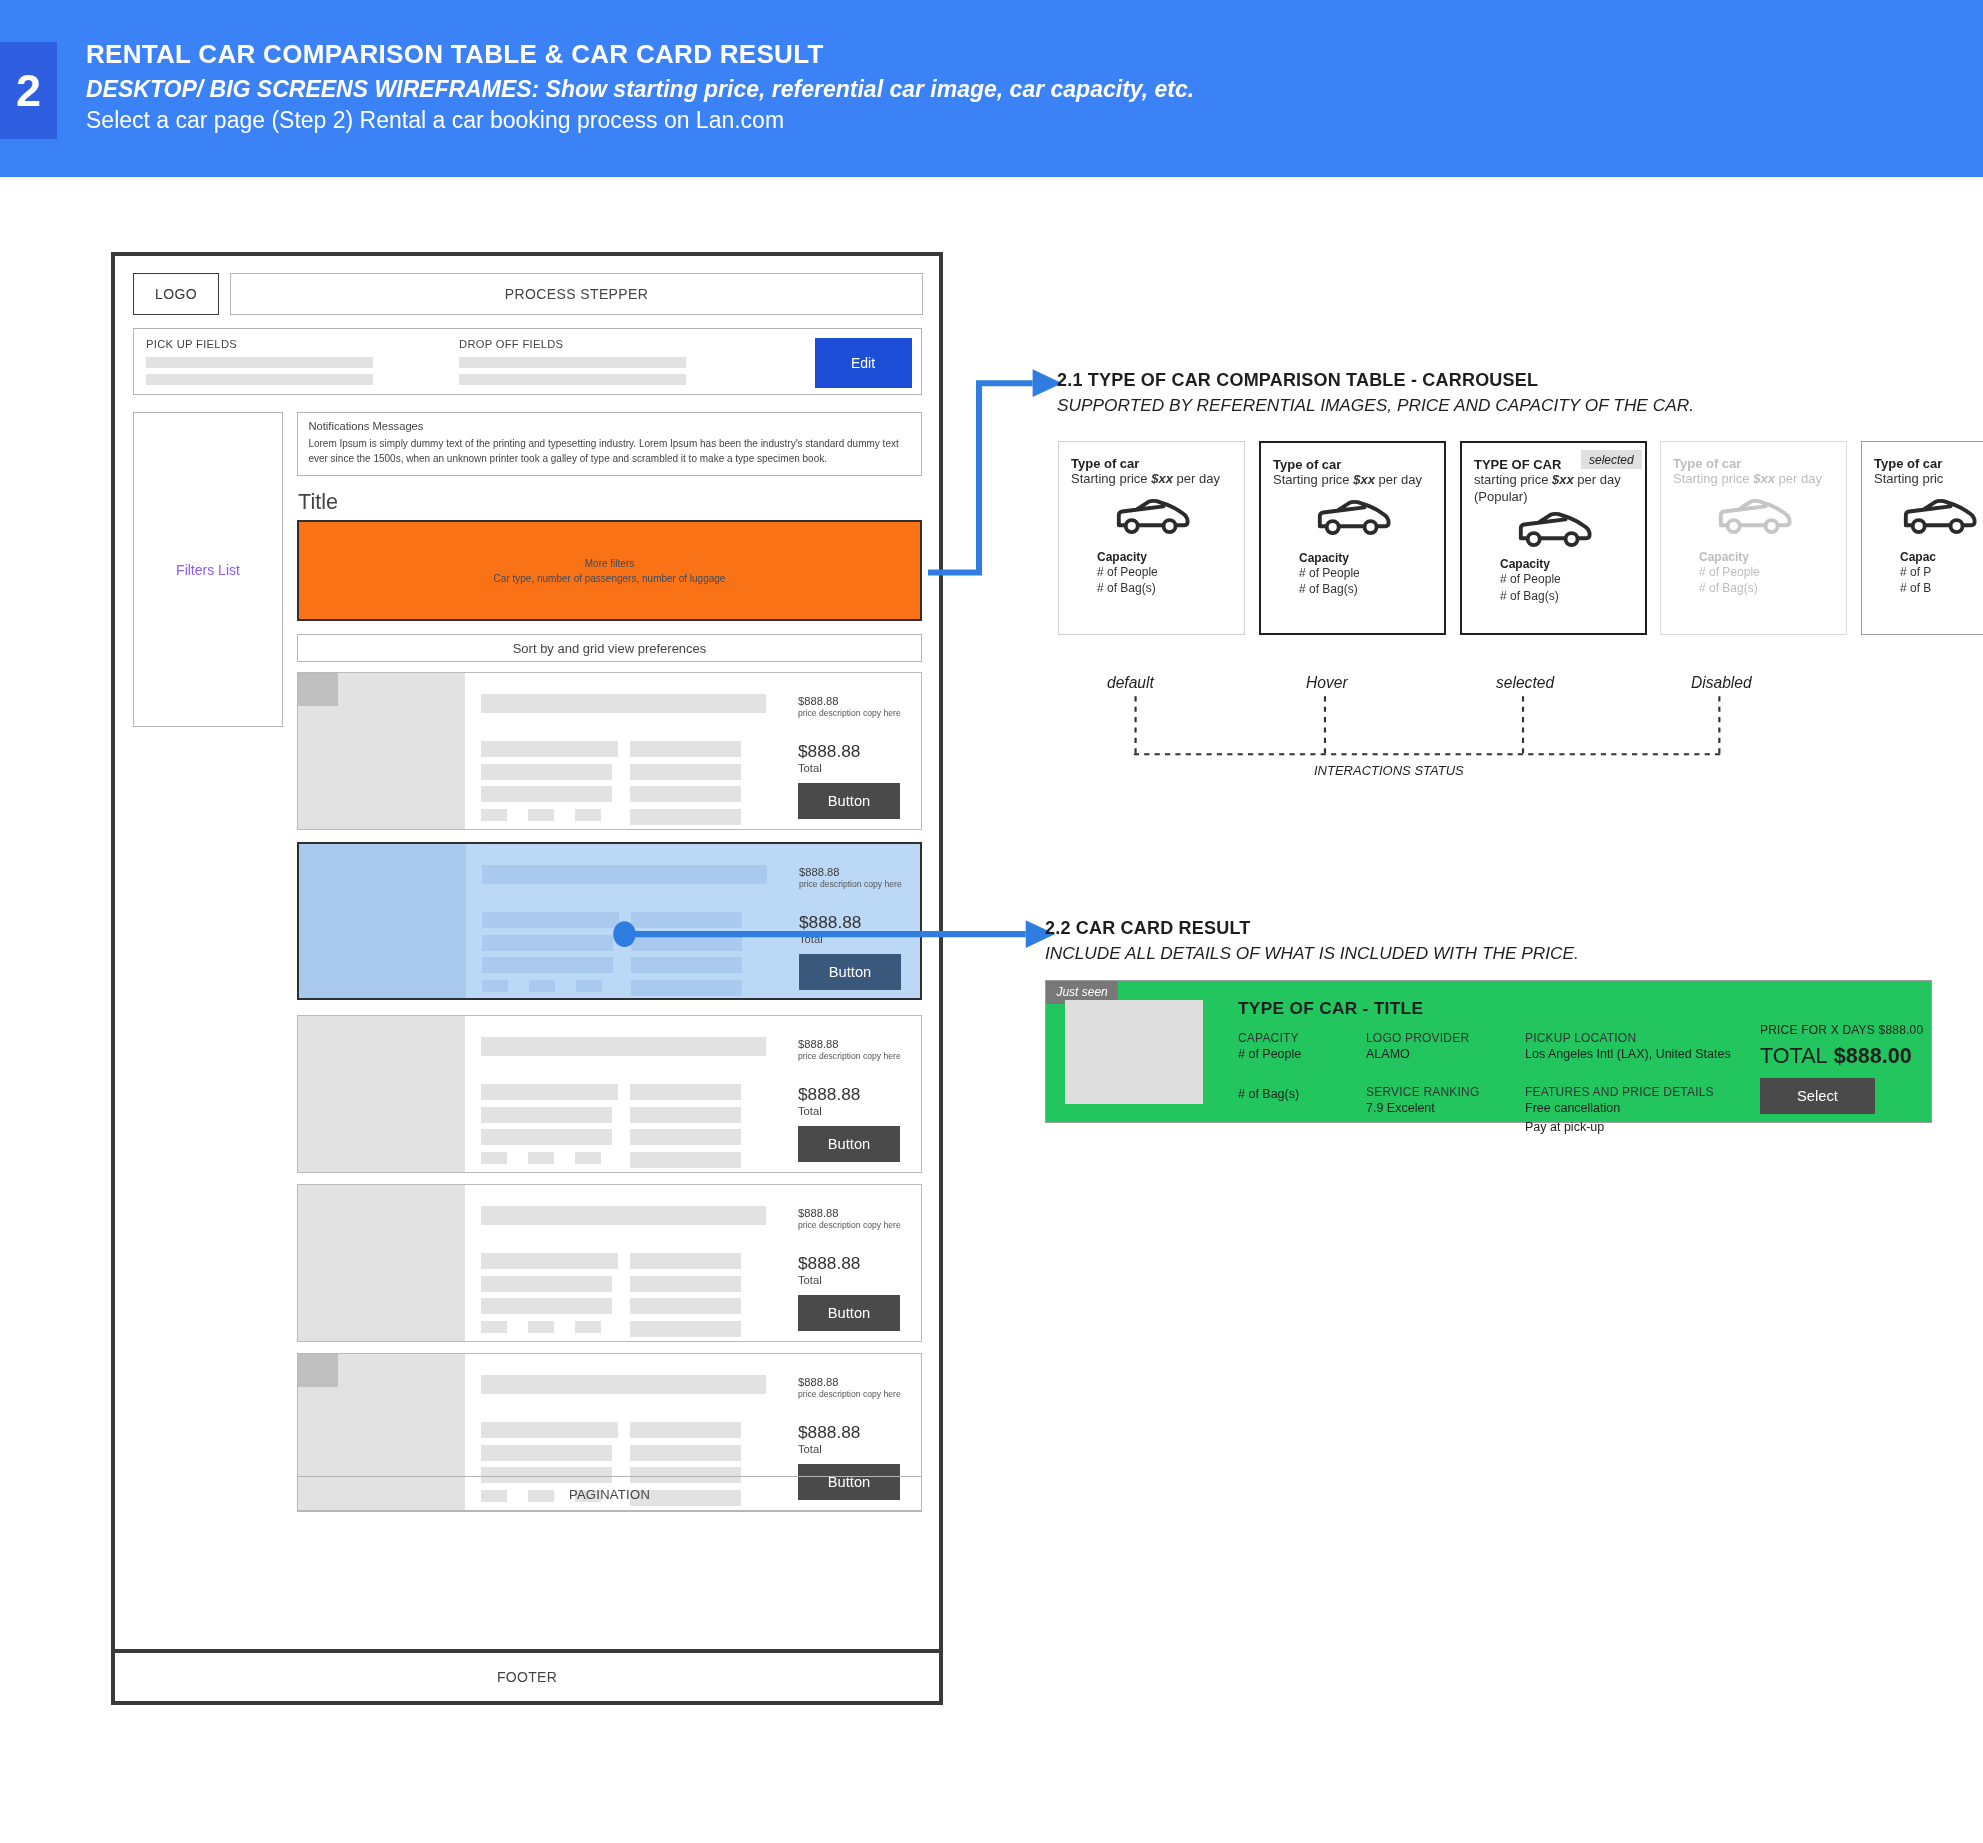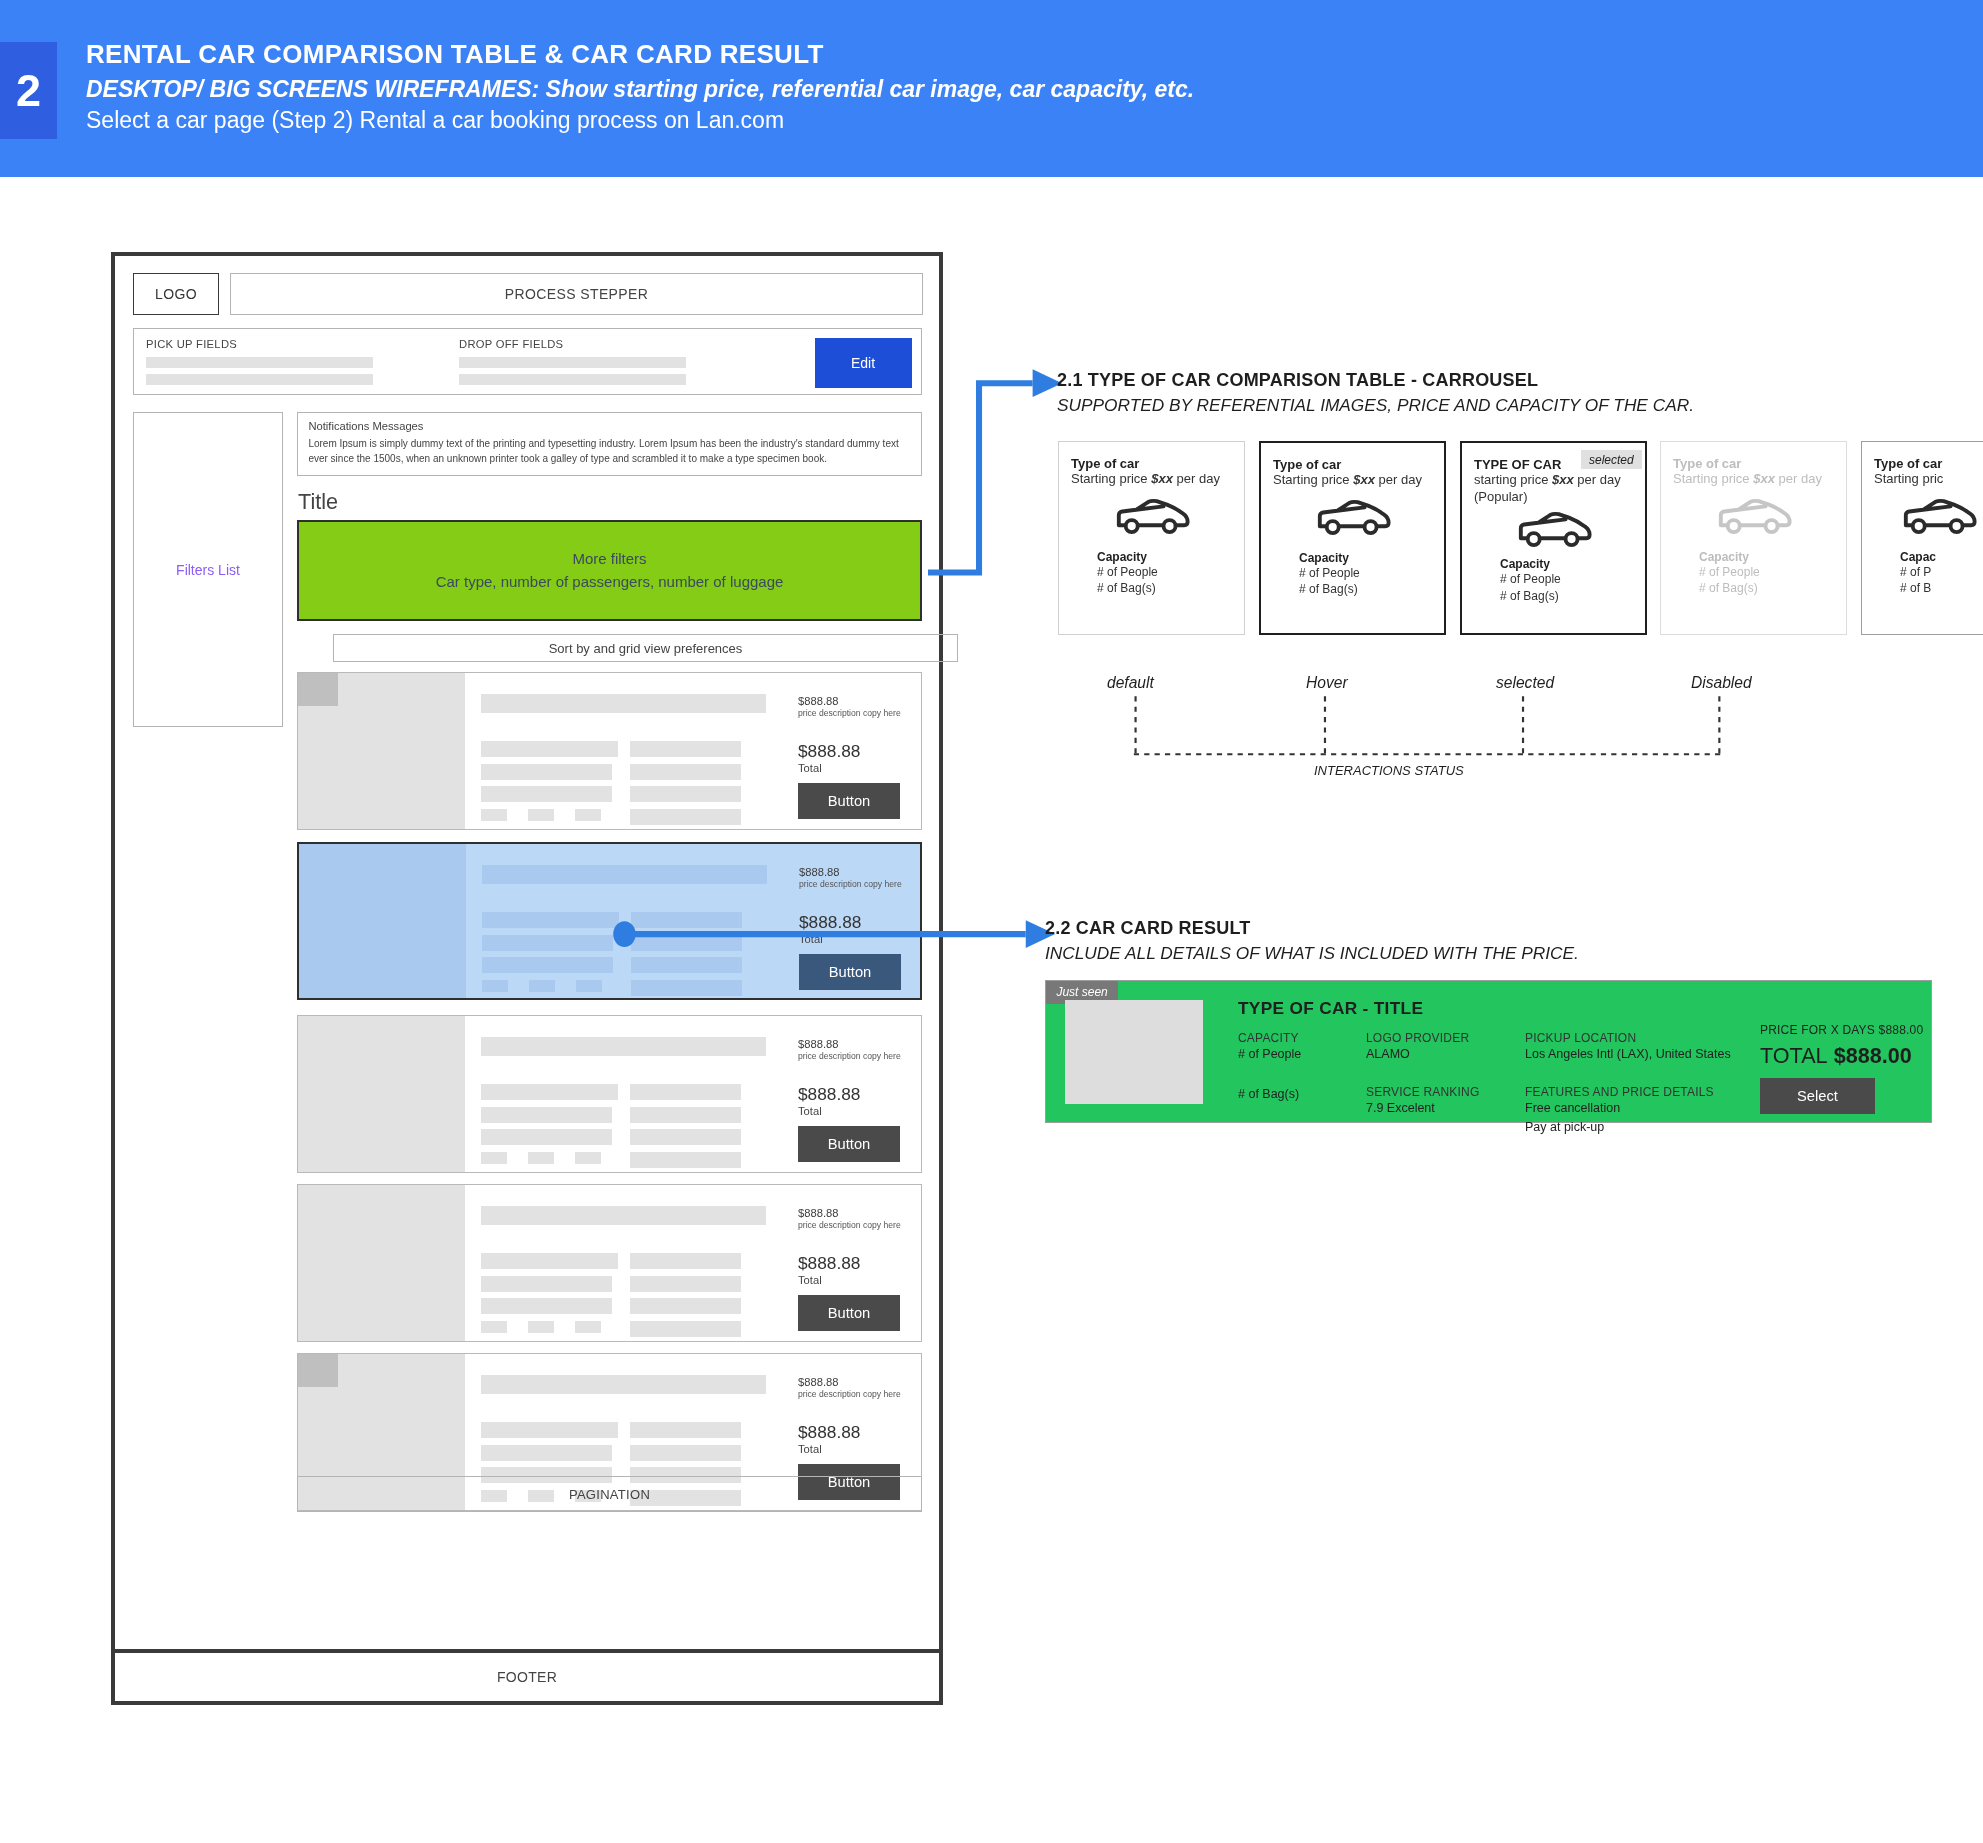--- a/index.html
+++ b/index.html
@@ -97,32 +97,32 @@
   .notif-body { font-size: 10px; color: #444; line-height: 1.45; }
 
   .sec-title {
     position: absolute; left: 183px; top: 233px;
     font-size: 21.6px; color: #444; font-weight: 400;
   }
 
   .morefilters {
     position: absolute; left: 182px; top: 264px;
     width: 625px; height: 101px;
-    background: #84cc16; border: 2.6px solid #2f2f2f;
+    background: #f97316; border: 2.6px solid #2f2f2f;
     display: flex; flex-direction: column;
     align-items: center; justify-content: center;
-    font-size: 15px; color: #3b4a5e; line-height: 1.5;
+    font-size: 10px; color: #3b4a5e; line-height: 1.5;
   }
 
   .sortbar {
     position: absolute; left: 182px; top: 378px;
     width: 625px; height: 28px;
     border: 0.9px solid #b4b4b4;
     display: flex; align-items: center; justify-content: center;
-    font-size: 13px; color: #444; margin-left: 36px;
+    font-size: 13px; color: #444;
   }
 
   
   .rcard {
     position: absolute; left: 182px;
     width: 625px; height: 158px;
     border: 0.9px solid #b9b9b9; background: #ffffff;
   }
   .rcard.sel { background: #bcd8f7; border: 2.6px solid #2f2f2f; }
   .rcard-img {

